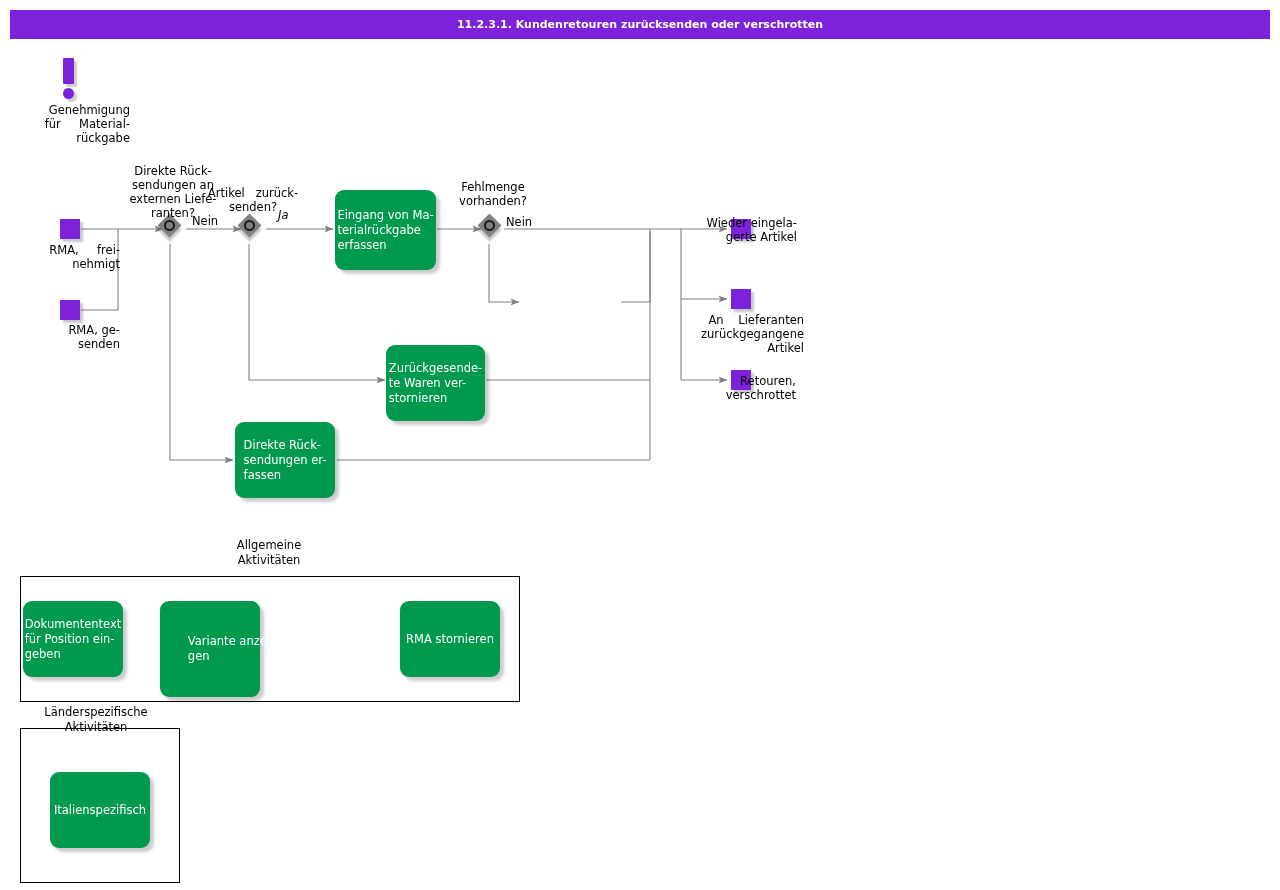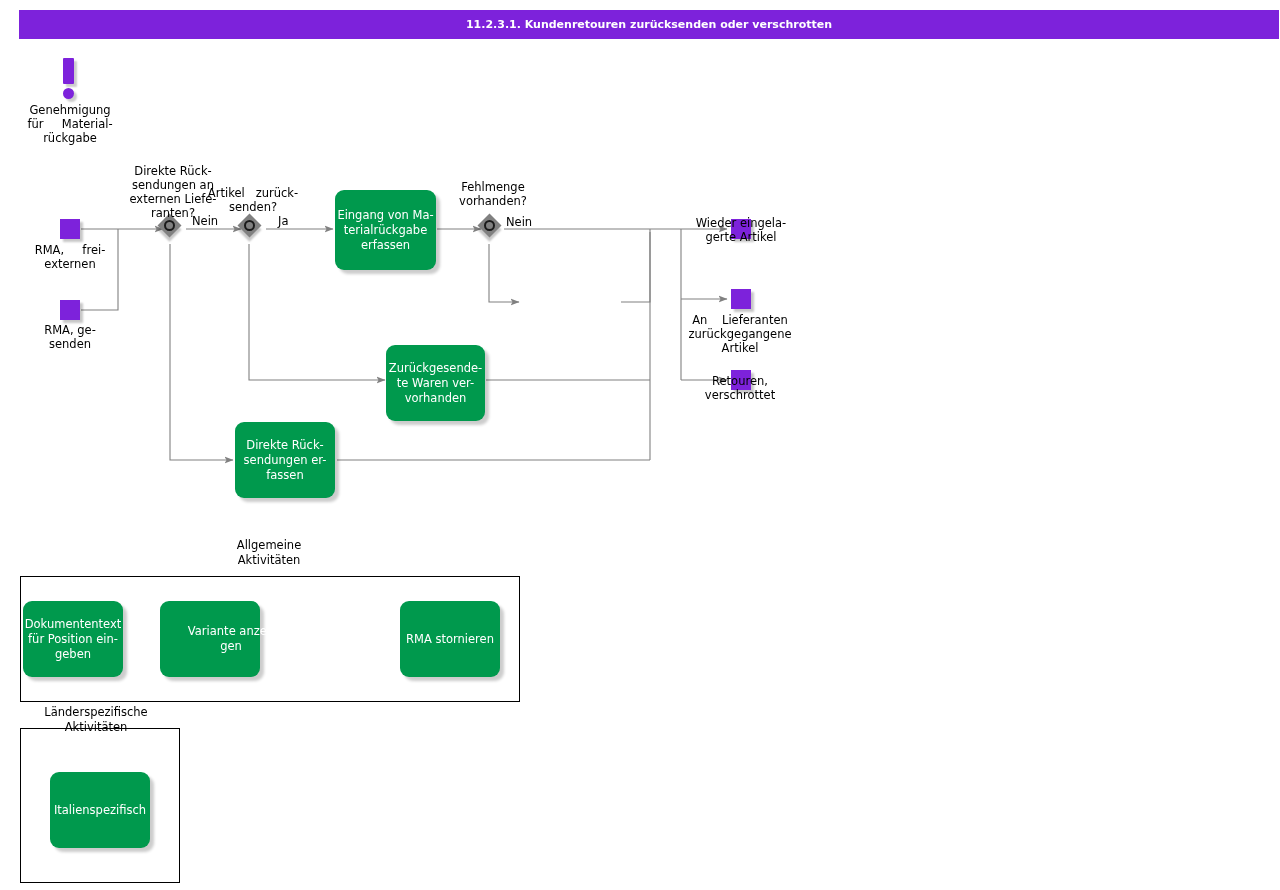--- a/index.html
+++ b/index.html
@@ -29,21 +29,20 @@
     width: 1260px;
     height: 29px;
     background: #7d22db;
     color: #ffffff;
     font-size: 11px;
     font-weight: bold;
     display: flex;
     align-items: center;
     justify-content: center;
     letter-spacing: 0px;
-    margin-left: 9px;
   }
 
   
   #wires {
     position: absolute;
     left: 0;
     top: 0;
     width: 1280px;
     height: 890px;
     pointer-events: none;
@@ -52,38 +51,37 @@
   
   .fn {
     position: absolute;
     background: #00994d;
     color: #ffffff;
     border-radius: 9px;
     box-shadow: 4px 4px 3px rgba(0,0,0,0.20);
     display: flex;
     align-items: center;
     justify-content: center;
-    text-align: center;
     font-size: 11.5px;
     line-height: 15px;
     padding: 2px 6px;
     box-sizing: border-box;
   }
 
   
   .ev {
     position: absolute;
     width: 20px;
     height: 20px;
     background: #7d22db;
     box-shadow: 3px 3px 2px rgba(0,0,0,0.22);
   }
   .ev-label {
     position: absolute;
-    text-align: center;
+    text-align: right;
     font-size: 11.5px;
     line-height: 14px;
     color: #000000;
   }
 
   
   .gw {
     position: absolute;
     width: 30px;
     height: 30px;
@@ -219,21 +217,21 @@
   <div class="bang" style="left:63px; top:58px; width:14px; height:44px;">
     <div class="bar"></div>
     <div class="dot"></div>
   </div>
   <div class="ev-label" style="left:10px; top:103px; width:120px; white-space:pre;">Genehmigung
 für     Material-
 rückgabe</div>
 
   <div class="ev" style="left:60px; top:219px;"></div>
   <div class="ev-label" style="left:20px; top:243px; width:100px; white-space:pre;">RMA,     frei-
-externen</div>
+nehmigt</div>
 
   <div class="ev" style="left:60px; top:300px;"></div>
   <div class="ev-label" style="left:20px; top:323px; width:100px; white-space:pre;">RMA, ge-
 senden</div>
 
   <div class="gw" style="left:158px; top:214px;">
     <div class="dia"></div>
     <div class="ring"></div>
   </div>
   <div class="gw-label" style="left:118px; top:164px; width:110px; white-space:pre;">Direkte Rück-
@@ -241,38 +239,38 @@
 externen Liefe-
 ranten?</div>
   <div class="edge-label" style="left:192px; top:214px;">Nein</div>
 
   <div class="gw" style="left:238px; top:214px;">
     <div class="dia"></div>
     <div class="ring"></div>
   </div>
   <div class="gw-label" style="left:198px; top:186px; width:110px; white-space:pre;">Artikel   zurück-
 senden?</div>
-  <div class="edge-label" style="left:278px; top:214px;">Ja</div>
+  <div class="edge-label" style="left:278px; top:208px;font-style:italic;">Ja</div>
 
   <div class="gw" style="left:478px; top:214px;">
     <div class="dia"></div>
     <div class="ring"></div>
   </div>
   <div class="gw-label" style="left:438px; top:180px; width:110px; white-space:pre;">Fehlmenge
 vorhanden?</div>
   <div class="edge-label" style="left:506px; top:215px;">Nein</div>
 
   <div class="fn" style="left:335px; top:190px; width:101px; height:80px; white-space:pre;">Eingang von Ma-
 terialrückgabe
 erfassen</div>
 
 
   <div class="fn" style="left:386px; top:345px; width:99px; height:76px; white-space:pre;">Zurückgesende-
 te Waren ver-
-vorhanden</div>
+stornieren</div>
 
   <div class="fn" style="left:235px; top:422px; width:100px; height:76px; white-space:pre;">Direkte Rück-
 sendungen er-
 fassen</div>
 
   <div class="ev" style="left:731px; top:219px;"></div>
   <div class="ev-label" style="left:685px; top:216px; width:112px; white-space:pre;">Wieder eingela-
 gerte Artikel</div>
 
   <div class="ev" style="left:731px; top:289px;"></div>
@@ -284,21 +282,21 @@
   <div class="ev-label" style="left:684px; top:374px; width:112px; white-space:pre;">Retouren,
 verschrottet</div>
 
   <div class="group-label" style="left:224px; top:538px; width:90px; white-space:pre;">Allgemeine
 Aktivitäten</div>
   <div class="group-box" style="left:20px; top:576px; width:500px; height:126px;"></div>
 
   <div class="fn" style="left:23px; top:601px; width:100px; height:76px; white-space:pre;">Dokumententext
 für Position ein-
 geben</div>
-  <div class="fn" style="left:160px; top:601px; width:100px; height:76px; white-space:pre;padding-left:48px;">Variante anzei-
+  <div class="fn" style="left:160px; top:601px; width:100px; height:96px; white-space:pre;padding-left:48px;">Variante anzei-
 gen</div>
   <div class="fn" style="left:400px; top:601px; width:100px; height:76px; white-space:pre;">RMA stornieren</div>
 
   <div class="group-label" style="left:36px; top:705px; width:120px; white-space:pre;">Länderspezifische
 Aktivitäten</div>
   <div class="group-box" style="left:20px; top:728px; width:160px; height:155px;"></div>
 
   <div class="fn" style="left:50px; top:772px; width:100px; height:76px; white-space:pre;">Italienspezifisch</div>
 
 </div>

